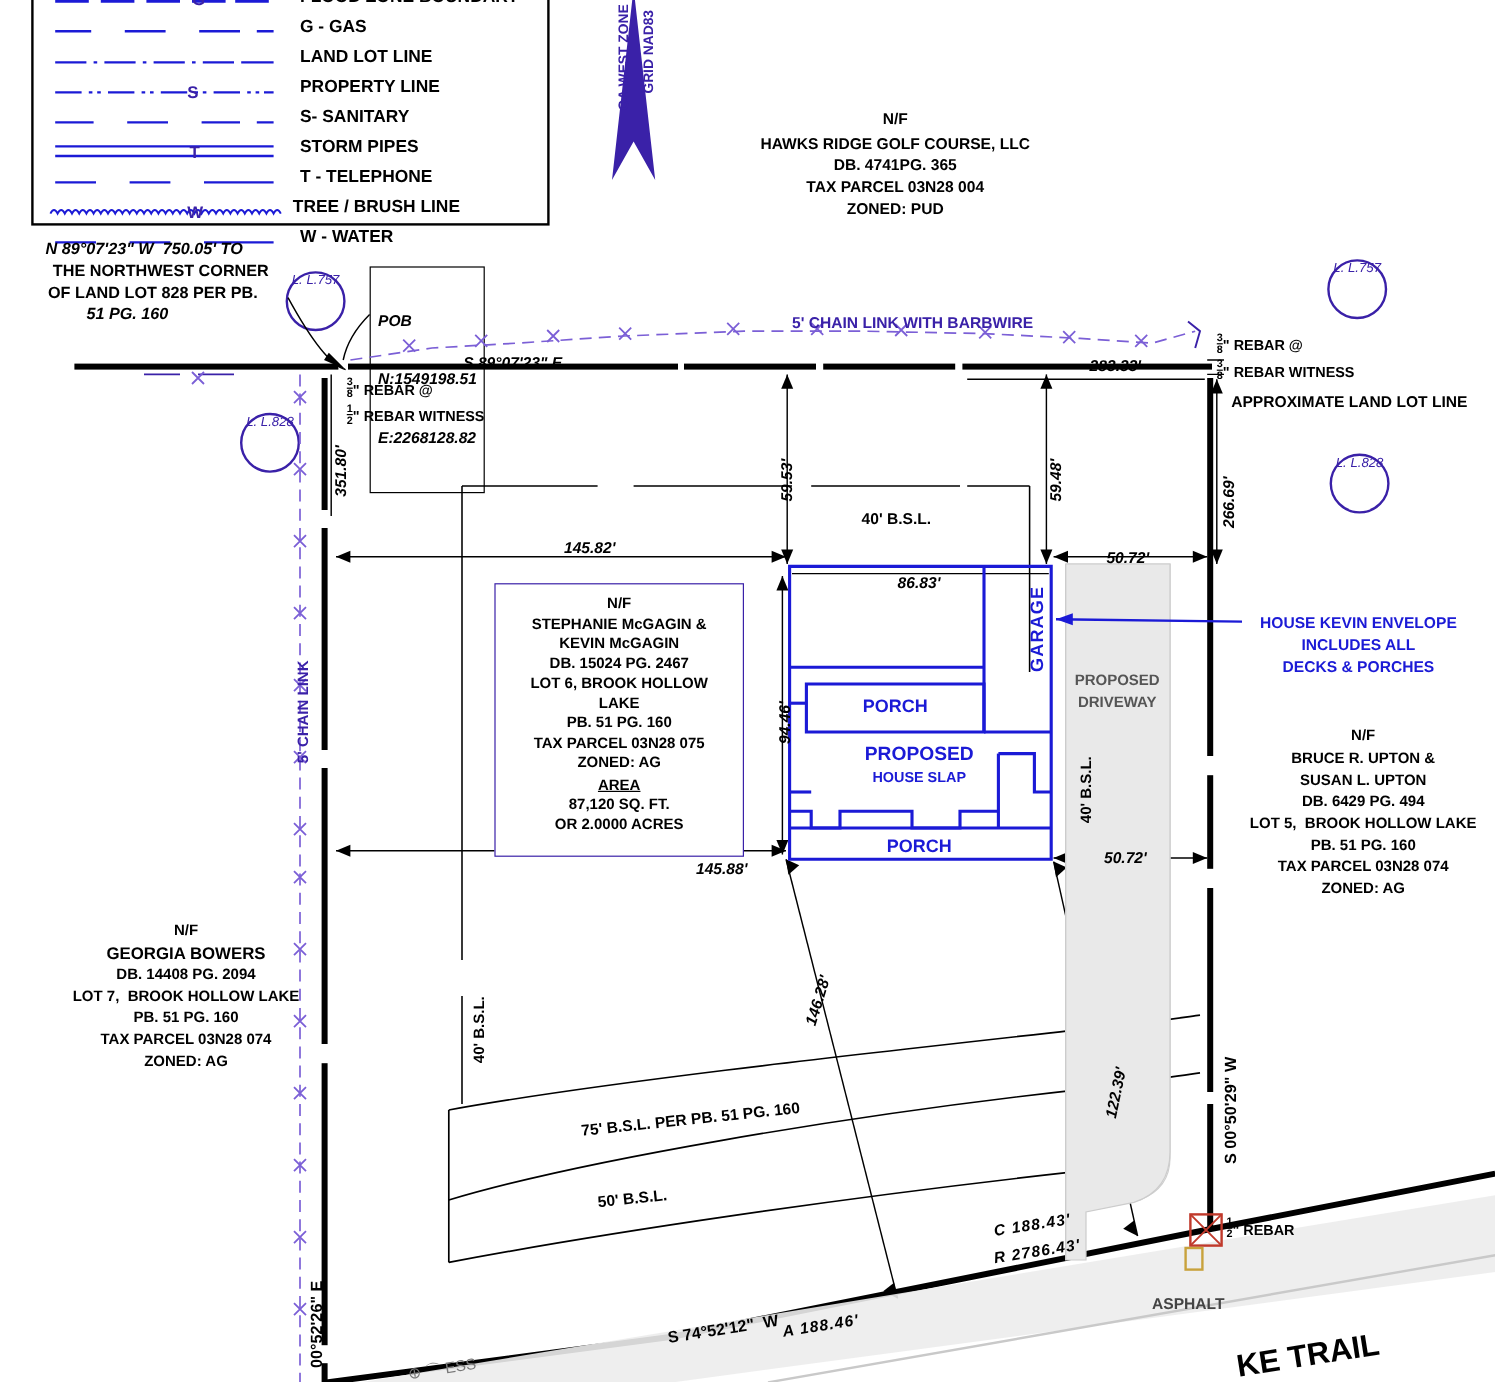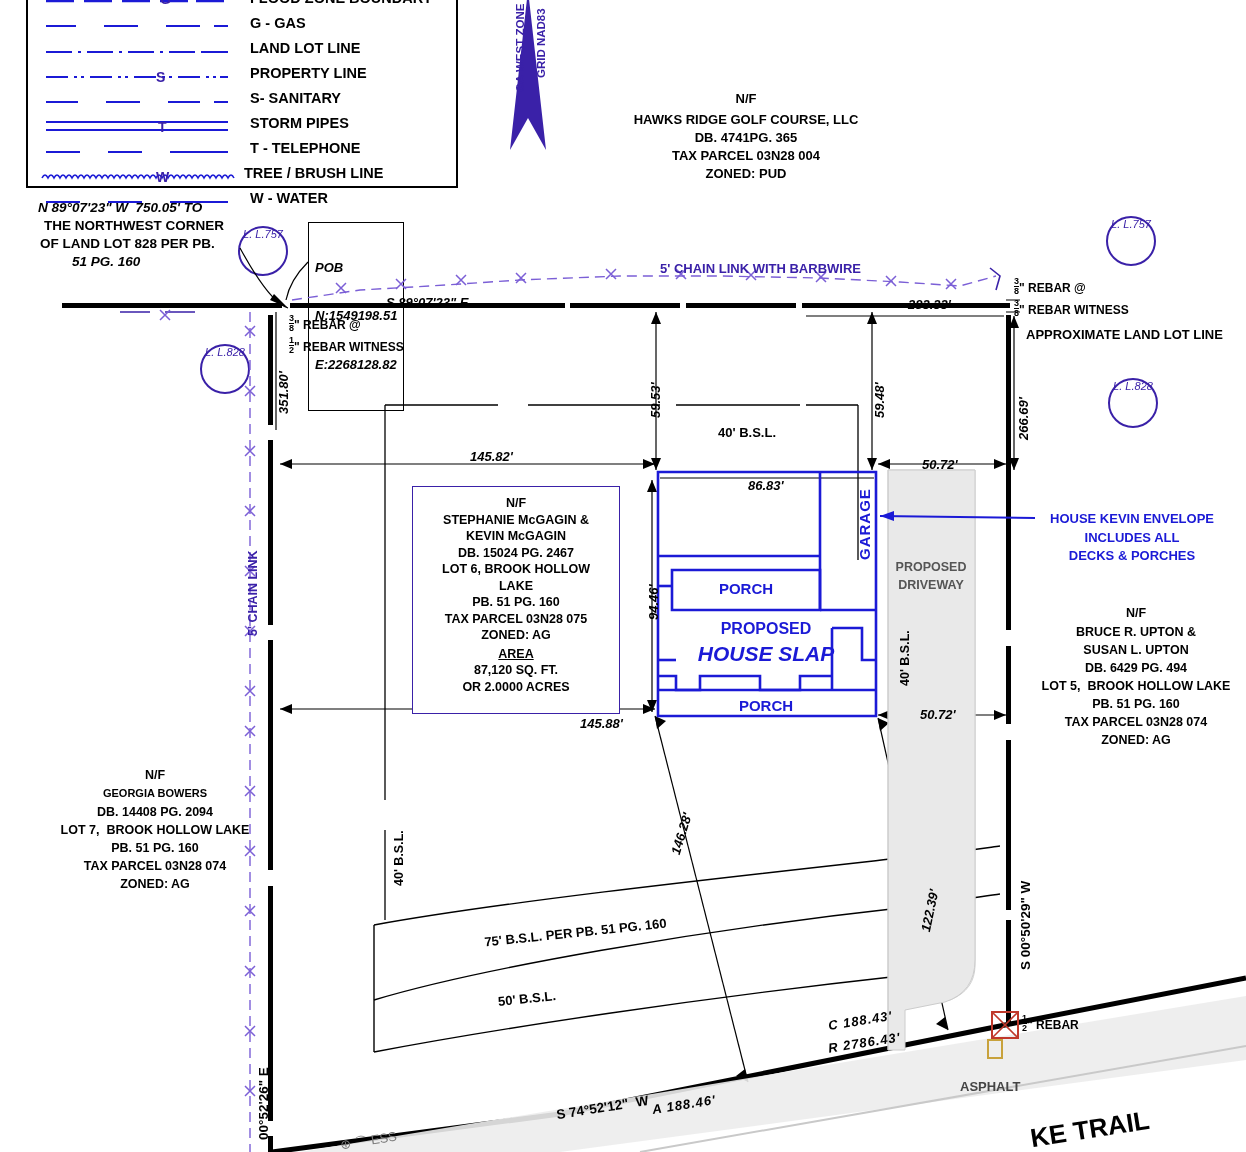--- a/index.html
+++ b/index.html
@@ -313,21 +313,21 @@
   <div class="txt b ctr" style="left:1136px;top:606px;font-size:12.5px;">N/F</div>
   <div class="txt b ctr" style="left:1136px;top:625px;font-size:12.5px;">BRUCE R. UPTON &amp;</div>
   <div class="txt b ctr" style="left:1136px;top:643px;font-size:12.5px;">SUSAN L. UPTON</div>
   <div class="txt b ctr" style="left:1136px;top:661px;font-size:12.5px;">DB. 6429 PG. 494</div>
   <div class="txt b ctr" style="left:1136px;top:679px;font-size:12.5px;">LOT 5,  BROOK HOLLOW LAKE</div>
   <div class="txt b ctr" style="left:1136px;top:697px;font-size:12.5px;">PB. 51 PG. 160</div>
   <div class="txt b ctr" style="left:1136px;top:715px;font-size:12.5px;">TAX PARCEL 03N28 074</div>
   <div class="txt b ctr" style="left:1136px;top:733px;font-size:12.5px;">ZONED: AG</div>
 
   <div class="txt b ctr" style="left:155px;top:768px;font-size:12.5px;">N/F</div>
-  <div class="txt b ctr" style="left:155px;top:787px;font-size:11px;">GEORGIA BOWERS</div>
+  <div class="txt b ctr" style="left:155px;top:787px;font-size:14px;">GEORGIA BOWERS</div>
   <div class="txt b ctr" style="left:155px;top:805px;font-size:12.5px;">DB. 14408 PG. 2094</div>
   <div class="txt b ctr" style="left:155px;top:823px;font-size:12.5px;">LOT 7,  BROOK HOLLOW LAKE</div>
   <div class="txt b ctr" style="left:155px;top:841px;font-size:12.5px;">PB. 51 PG. 160</div>
   <div class="txt b ctr" style="left:155px;top:859px;font-size:12.5px;">TAX PARCEL 03N28 074</div>
   <div class="txt b ctr" style="left:155px;top:877px;font-size:12.5px;">ZONED: AG</div>
 
   <div class="txt dim" style="left:386px;top:296px;">S 89°07'23" E</div>
   <div class="txt dim" style="left:908px;top:298px;">283.33'</div>
   <div class="txt dim" style="left:422px;top:450px;margin-left:48px;">145.82'</div>
   <div class="txt dim" style="left:580px;top:717px;">145.88'</div>
@@ -353,21 +353,21 @@
   <div class="txt b" style="left:718px;top:426px;font-size:13px;">40' B.S.L.</div>
   <div class="vtxt b" style="left:898px;top:686px;transform:rotate(-90deg);font-size:12.5px;">40' B.S.L.</div>
   <div class="vtxt b" style="left:392px;top:886px;transform:rotate(-90deg);font-size:12.5px;">40' B.S.L.</div>
   <div class="txt b" style="left:484px;top:926px;font-size:13px;transform:rotate(-6deg);">75' B.S.L. PER PB. 51 PG. 160</div>
   <div class="txt b" style="left:498px;top:992px;font-size:13px;transform:rotate(-6deg);">50' B.S.L.</div>
 
   <div class="vtxt b blue" style="left:856px;top:560px;transform:rotate(-90deg);font-size:15px;letter-spacing:1px;">GARAGE</div>
   <div class="txt b blue ctr" style="left:746px;top:581px;font-size:15px;">PORCH</div>
   <div class="txt b blue ctr" style="left:766px;top:698px;font-size:15px;">PORCH</div>
   <div class="txt b blue ctr" style="left:766px;top:620px;font-size:16px;">PROPOSED</div>
-  <div class="txt b blue ctr" style="left:766px;top:642px;font-size:21px;font-style:italic;">HOUSE SLAP</div>
+  <div class="txt b blue ctr" style="left:766px;top:642px;font-size:12px;">HOUSE SLAP</div>
   <div class="txt b ctr" style="left:931px;top:560px;font-size:12.5px;color:#555;">PROPOSED</div>
   <div class="txt b ctr" style="left:931px;top:578px;font-size:12.5px;color:#555;">DRIVEWAY</div>
 
   <div class="txt b purple" style="left:660px;top:262px;font-size:13px;">5' CHAIN LINK WITH BARBWIRE</div>
   <div class="vtxt b purple" style="left:246px;top:636px;transform:rotate(-90deg);font-size:12.5px;">5' CHAIN LINK</div>
 
   <div class="txt b" style="left:289px;top:314px;font-size:12px;"><span style="display:inline-block;vertical-align:-2px;"><span style="display:block;font-size:9px;text-align:center;border-bottom:1px solid #000;line-height:1;">3</span><span style="display:block;font-size:9px;text-align:center;line-height:1;">8</span></span>" REBAR @</div>
   <div class="txt b" style="left:289px;top:336px;font-size:12px;"><span style="display:inline-block;vertical-align:-2px;"><span style="display:block;font-size:9px;text-align:center;border-bottom:1px solid #000;line-height:1;">1</span><span style="display:block;font-size:9px;text-align:center;line-height:1;">2</span></span>" REBAR WITNESS</div>
 
   <div class="txt b" style="left:1014px;top:277px;font-size:12px;"><span style="display:inline-block;vertical-align:-2px;"><span style="display:block;font-size:9px;text-align:center;border-bottom:1px solid #000;line-height:1;">3</span><span style="display:block;font-size:9px;text-align:center;line-height:1;">8</span></span>" REBAR @</div>

